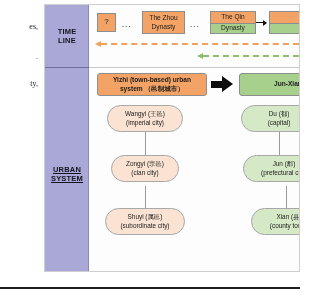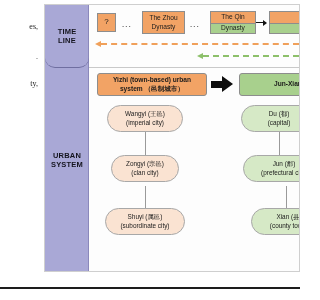--- a/index.html
+++ b/index.html
@@ -42,24 +42,24 @@
     width: 44px; height: 100%;
     background: #a9a8d6;
     border-right: 1px solid #8a88bb;
     box-sizing: border-box;
   }
   .side-cell {
     position: absolute; left: 0; width: 44px;
     display: flex; align-items: center; justify-content: center;
     text-align: center;
     font-size: 7.5px; font-weight: bold; color: #14141e;
-    line-height: 9.5px; letter-spacing: .2px; border-radius: 10px;
+    line-height: 9.5px; letter-spacing: .2px;
   }
   .side-cell.timeline { top: 0; height: 62px; border-bottom: 1px solid #6f6ea0; }
-  .side-cell.urban { top: 52px; height: 206px; }
+  .side-cell.urban { top: 66px; height: 206px; text-decoration: underline; }
 
   
   .main-col {
     position: absolute;
     left: 44px; top: 0; right: 0; bottom: 0;
     background: #fdfdfd;
   }
   .row-divider {
     position: absolute; left: 0; right: 0; top: 62px;
     height: 1px; background: #c9c9c9;

